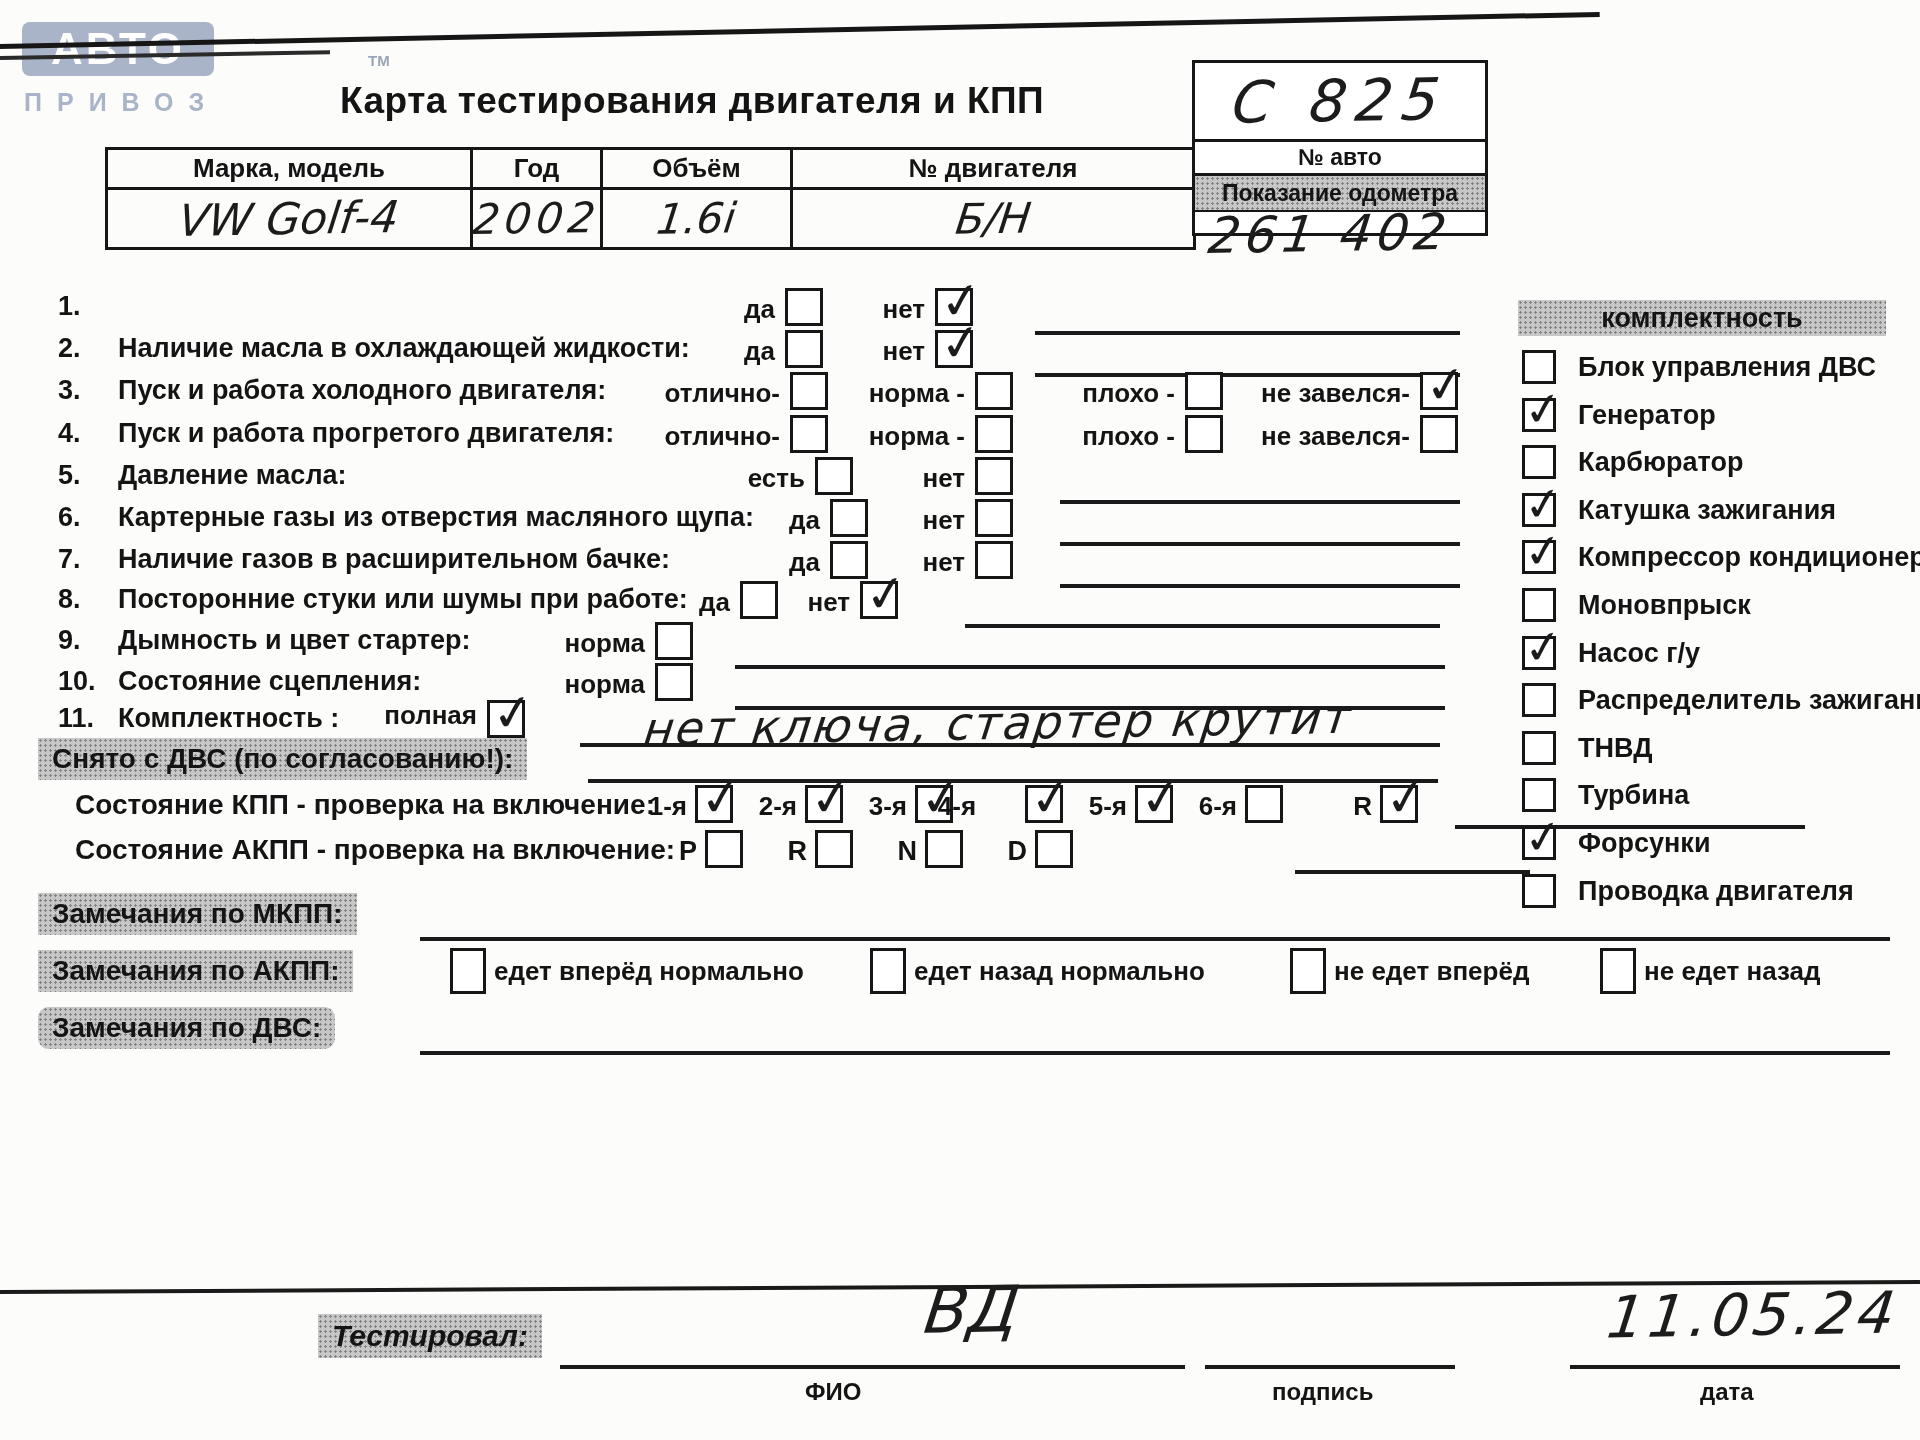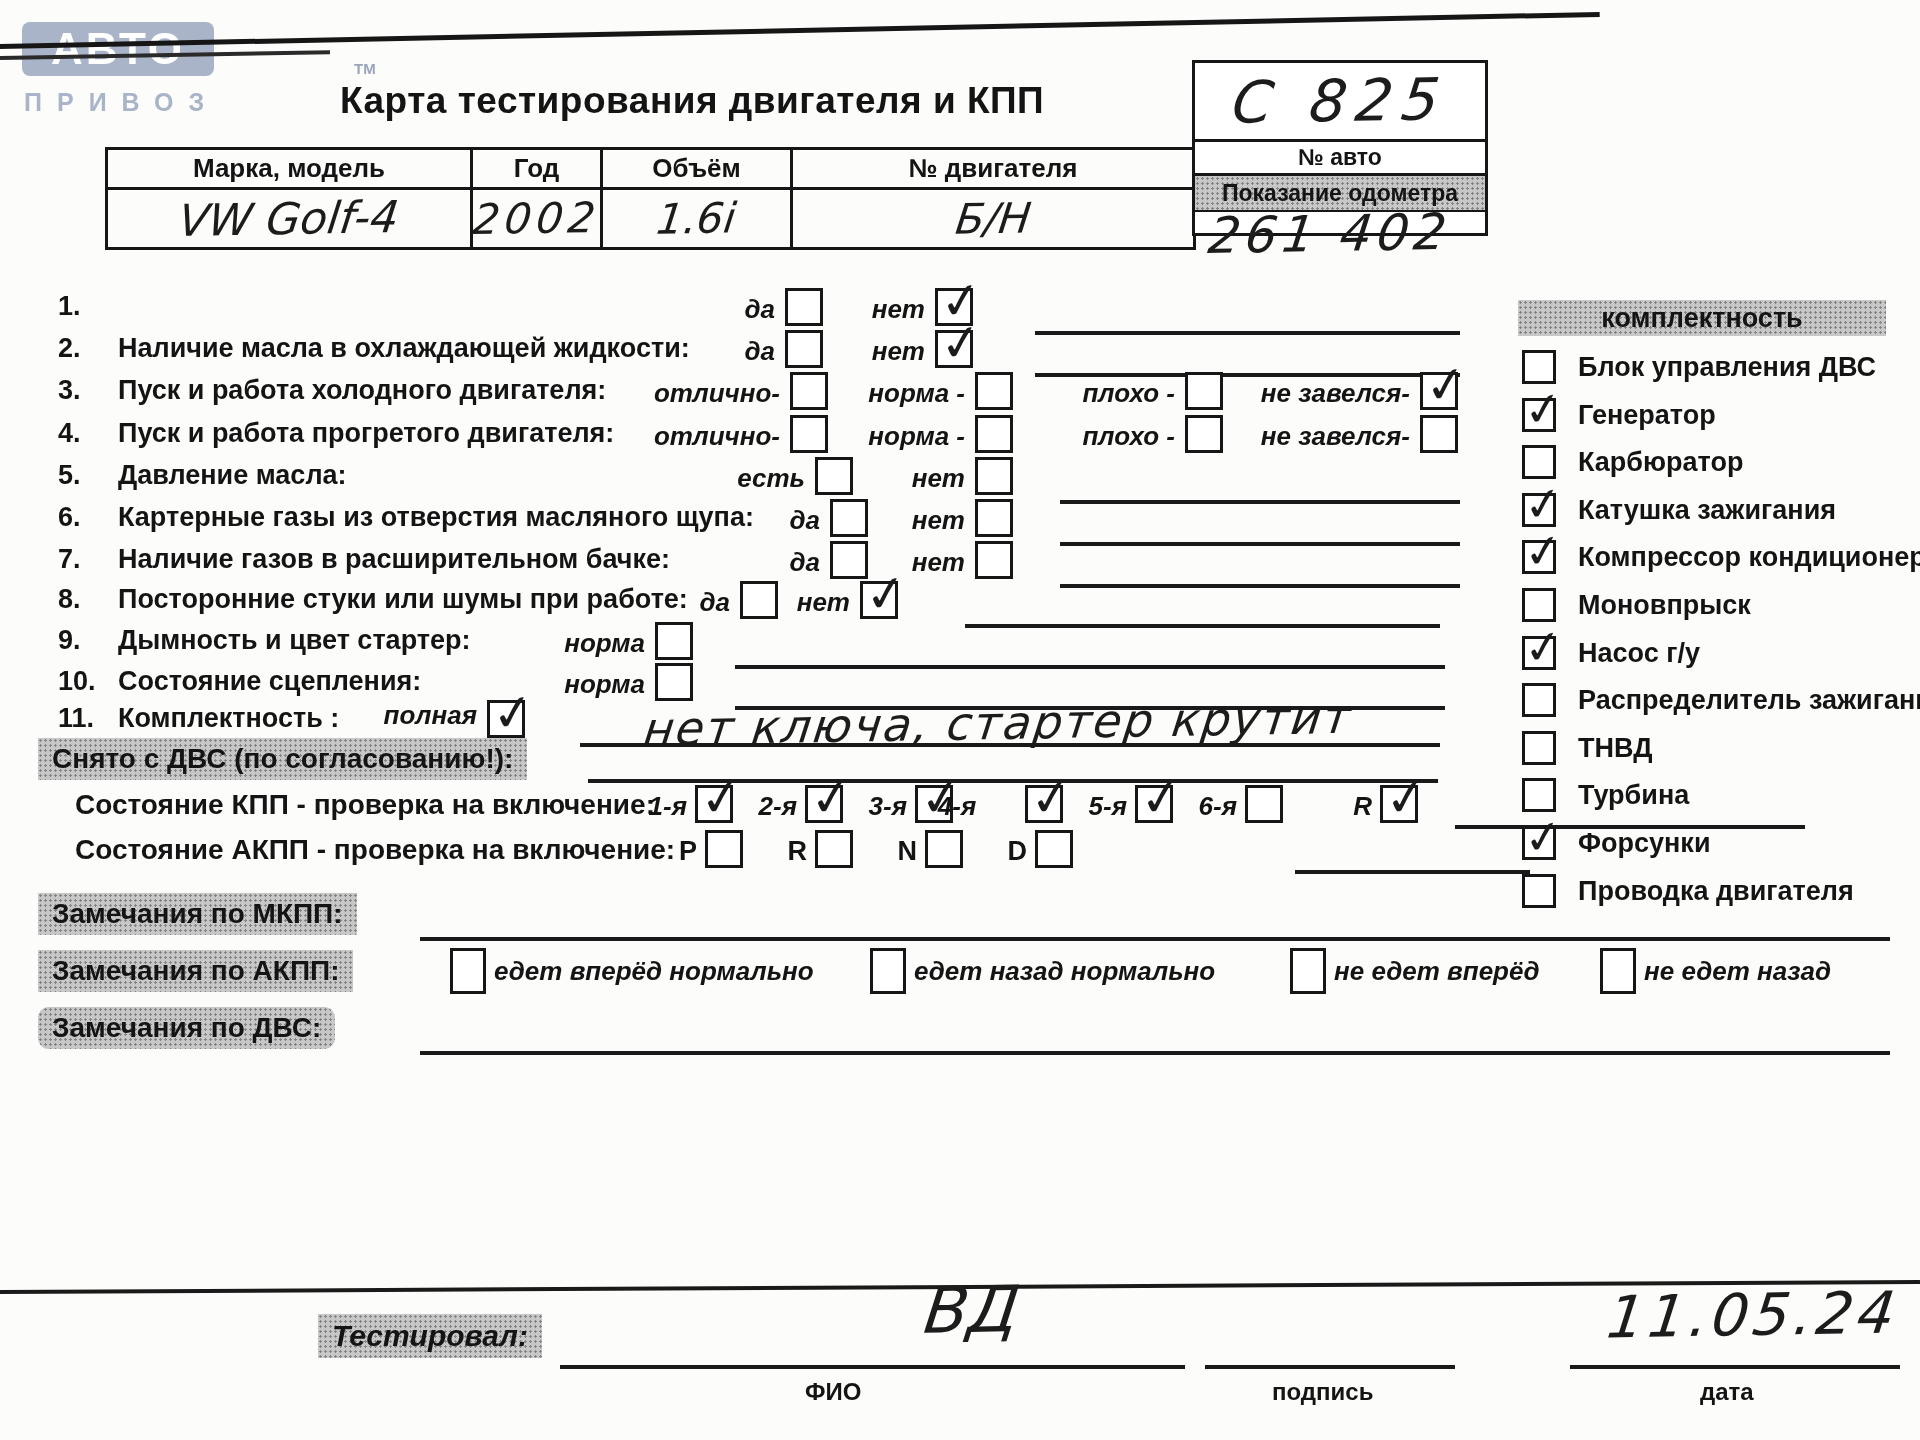--- a/index.html
+++ b/index.html
@@ -3,21 +3,21 @@
 <meta charset="utf-8">
 <style>
   html,body{margin:0;padding:0;background:#e8e8e8;}
   .page{
     position:relative;width:1920px;height:1440px;background:#fcfcfa;
     overflow:hidden;font-family:"Liberation Sans",sans-serif;color:#141414;
   }
   .abs{position:absolute;}
   .lbl{font-weight:bold;font-size:27px;white-space:nowrap;}
   .num{font-weight:bold;font-size:27px;}
-  .opt{font-style:italic;font-weight:bold;font-size:26px;white-space:nowrap;}
+  .opt{font-weight:bold;font-size:26px;white-space:nowrap;}
   .glbl{font-weight:bold;font-size:27px;white-space:nowrap;}
   .box{width:38px;height:38px;border:3px solid #161616;background:#fff;box-sizing:border-box;}
   .smbox{width:34px;height:34px;border:3px solid #161616;background:#fff;box-sizing:border-box;}
   .tallbox{width:36px;height:46px;border:3px solid #161616;background:#fff;box-sizing:border-box;}
   .check{font-family:"DejaVu Sans",sans-serif;font-size:50px;color:#1b1b1b;transform:rotate(-7deg);line-height:1;}
   .hline{height:4px;background:#1a1a1a;}
   .halftone{
     background-color:#c7c7c7;
     background-image:radial-gradient(circle,#848484 1px,transparent 1.3px);
     background-size:5px 5px;
@@ -43,21 +43,21 @@
 </head>
 <body>
 
 <div class="page" id="form-root">
 
   <div class="abs" style="left:22px;top:10px;width:360px;height:100px;">
     <div class="logo-rect abs" style="left:0;top:12px;width:192px;height:54px;">
       <span class="logo-top">АВТО</span>
     </div>
     <div class="abs logo-bottom" style="left:2px;top:78px;">ПРИВОЗ</div>
-    <div class="abs tm" style="left:332px;top:42px;margin-top:8px;">ТМ</div>
+    <div class="abs tm" style="left:346px;top:42px;">ТМ</div>
   </div>
 
   <div class="abs" style="left:0;top:44px;width:1600px;height:5px;background:#161616;transform:rotate(-1.15deg);transform-origin:left center;"></div>
   <div class="abs" style="left:0;top:56px;width:330px;height:4px;background:#2a2a2a;transform:rotate(-1deg);transform-origin:left center;"></div>
 
   <div class="abs title" style="left:340px;top:80px;">Карта тестирования двигателя  и КПП</div>
 
   <div class="abs vtable" style="left:105px;top:147px;width:1085px;">
     <div class="vcell">
         <span class="vhead">Марка, модель</span>

